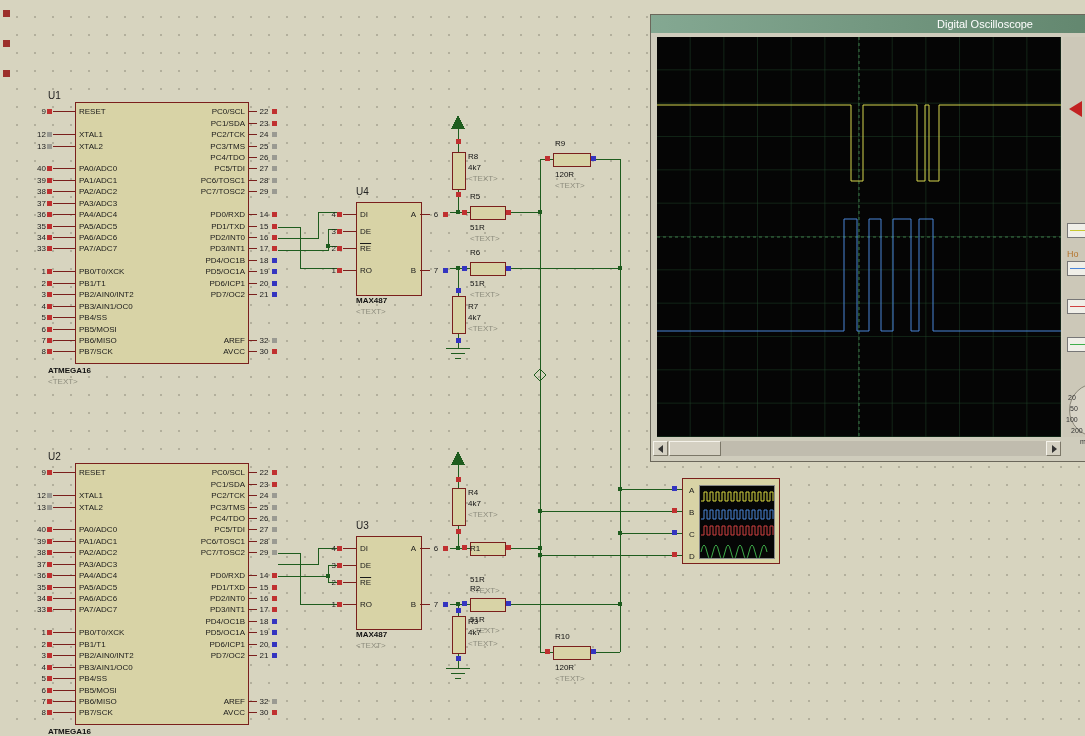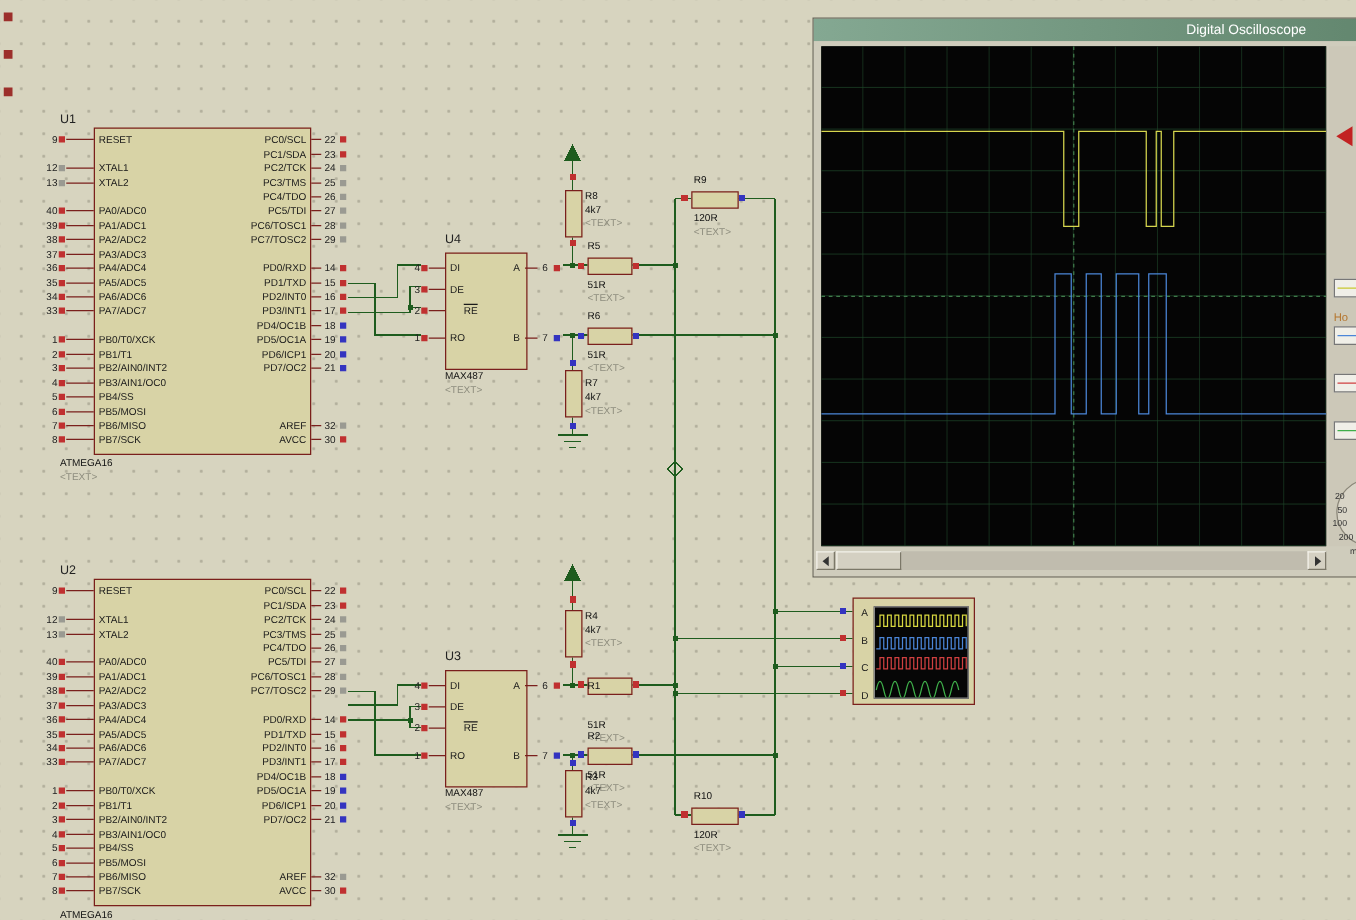--- a/index.html
+++ b/index.html
@@ -12,40 +12,40 @@
   }
   .abs{position:absolute;}
   svg{display:block;}
   
   .pgmark{position:absolute;left:3px;width:7px;height:7px;background:#9c2f2b;}
   
   .chip{position:absolute;width:262px;height:300px;}
   .chipref{position:absolute;left:18px;top:2px;font-size:10px;color:#222;}
   .chipbody{position:absolute;background:#d8d3a6;border:1px solid #7a1f1c;}
   .chip .chipbody{left:45px;top:14px;width:172px;height:260px;}
-  .chipval{position:absolute;left:18px;font-size:8px;color:#111;}
+  .chipval{position:absolute;left:18px;font-size:8px;color:#111;font-weight:bold;}
   .chiptxt{position:absolute;left:18px;font-size:8px;color:#8e8d7e;}
   .pincol{position:absolute;top:18px;}
   .plc{left:0;width:262px;}
   .prc{left:0;width:248px;}
   .prow{display:flex;align-items:center;height:11.45px;font-size:8px;white-space:nowrap;}
   .prow.gap{visibility:hidden;}
   .pnum{color:#222;}
   .plc .pnum{width:16px;text-align:right;}
   .prc .pnum{width:14px;text-align:center;}
   .psq{width:5px;height:5px;margin:0 1px;flex:0 0 5px;background:transparent;}
   .psq.r{background:#c03030;}
   .psq.b{background:#3434c0;}
   .psq.g{background:#9a9a92;}
   .pstub{height:0;border-top:1px solid #7a1f1c;}
   .plc .pstub{width:22px;flex:0 0 22px;}
   .prc .pstub{width:8px;flex:0 0 8px;}
   .plc .pname{padding-left:4px;}
   .prc .pname{flex:1;text-align:right;padding-right:4px;}
-  .pname.ov{text-decoration:overline;margin-left:11px;}
+  .pname.ov{text-decoration:overline;}
   
   .max{position:absolute;width:130px;height:130px;}
   .max .chipbody{left:30px;top:14px;width:64px;height:92px;}
   .max .chipref{left:30px;top:-2px;}
   .max .chipval{left:30px;top:108px;}
   .max .chiptxt{left:30px;top:119px;}
   .max .lrow{position:absolute;left:0;width:64px;height:10px;display:flex;align-items:center;font-size:8px;}
   .max .lrow .pnum{width:10px;text-align:right;}
   .max .lrow .pstub{width:13px;flex:0 0 13px;}
   .max .lrow .pname{padding-left:4px;}
@@ -72,21 +72,21 @@
   .gscreen{position:absolute;left:16px;top:6px;width:74px;height:72px;background:#060606;border:1px solid #888;}
   .gpins{position:absolute;left:0;top:0;width:100%;height:100%;}
   .grow{position:absolute;left:6px;height:10px;font-size:8px;display:flex;align-items:center;}
   .gpins .grow:nth-child(1){top:6px;}
   .gpins .grow:nth-child(2){top:28px;}
   .gpins .grow:nth-child(3){top:50px;}
   .gpins .grow:nth-child(4){top:72px;}
   
   .osc{position:absolute;left:650px;top:14px;width:440px;height:446px;border:1px solid #6b675b;background:#cfccbc;}
   .osc-title{position:absolute;left:0;top:0;right:0;height:18px;background:linear-gradient(90deg,#84a892,#63876f);}
-  .osc-title span{position:absolute;left:286px;top:3px;font-size:11px;color:#fff;padding-left:12px;}
+  .osc-title span{position:absolute;left:274px;top:3px;font-size:11px;color:#fff;padding-left:12px;}
   .osc-bodyarea{position:absolute;left:0;right:0;top:18px;bottom:0;background:#cfccbc;}
   .osc-screen{position:absolute;left:6px;top:4px;width:404px;height:400px;background:#050505;}
   .osc-panel{position:absolute;left:412px;top:4px;width:30px;height:400px;background:#ccc8b8;}
   .osc-marker{position:absolute;left:6px;top:64px;width:0;height:0;border-top:8px solid transparent;border-bottom:8px solid transparent;border-right:13px solid #c22222;}
   .pbox{position:absolute;left:4px;width:20px;height:13px;background:#f0efe8;border:1px solid #777;}
   .pbox i{position:absolute;left:2px;right:2px;top:6px;height:1px;display:block;}
   .osc-ho{position:absolute;left:4px;top:212px;font-size:9px;color:#b5762f;}
   .osc-knob{position:absolute;left:6px;top:346px;width:52px;height:52px;border-radius:50%;border:1px solid #8a8678;background:#d8d4c6;}
   .ktick{position:absolute;font-size:7px;color:#333;}
   .osc-ticks .ktick:nth-child(1){left:5px;top:357px;}

